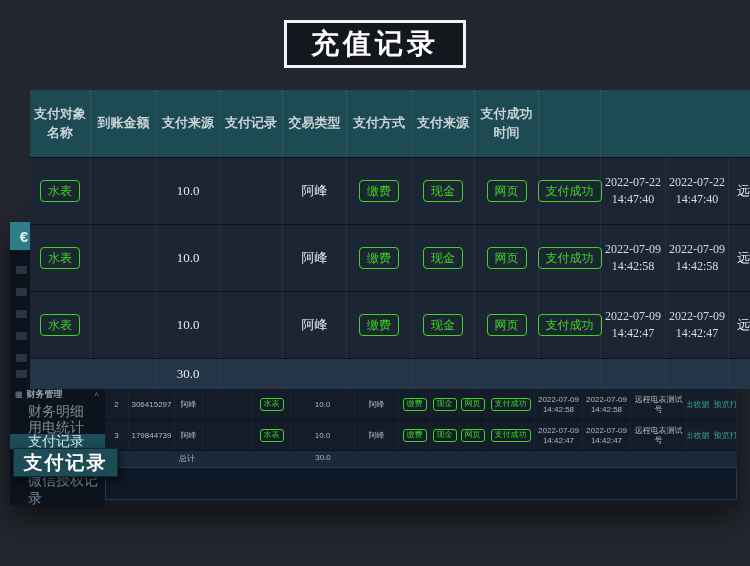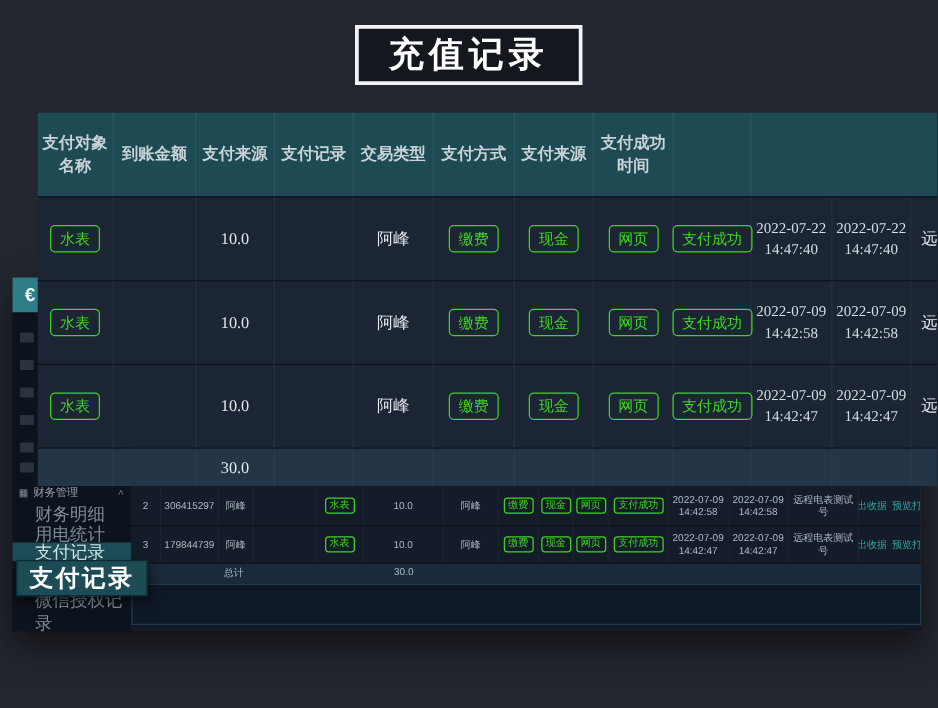--- a/index.html
+++ b/index.html
@@ -22,21 +22,21 @@
   .logo {
     position:absolute; left:0; top:0; width:28px; height:28px; background:#2d7e89;
     color:#eef6f7; font-size:15px; font-weight:bold;
     display:flex; align-items:center; justify-content:center;
   }
   .bg-sidebar { position:absolute; left:0; top:28px; width:95px; height:255px; background:#0d131c; }
   .frag { position:absolute; left:6px; width:11px; height:8px; background:rgba(150,170,185,.22); border-radius:1px; }
   .menu-group { position:absolute; left:0; top:136px; width:95px; height:16px;
     display:flex; align-items:center; color:#93a1ab; font-size:9px; }
   .menu-group .gicon { margin-left:5px; font-size:8px; color:#7d8b96; }
-  .menu-group .glabel { margin-left:4px; }
+  .menu-group .glabel { margin-left:4px;font-weight:bold; }
   .menu-group .chev { margin-left:auto; margin-right:6px; color:#6c7a84; font-size:8px; }
   .menu-item { position:absolute; left:0; width:95px; height:15px; padding-left:18px;
     display:flex; align-items:center; color:#7d8b96; font-size:14px; cursor:pointer; }
   .menu-item.active { background:#1c4d58; color:#d2e6ea; }
   .callout {
     position:absolute; left:3px; top:226px; width:105px; height:29px;
     background:#1d4c57; border:1px solid #0b2a32; box-shadow:2px 4px 8px rgba(0,0,0,.55);
     color:#ffffff; font-size:19px; font-weight:bold; letter-spacing:2px;
     display:flex; align-items:center; justify-content:center; z-index:5;
   }

